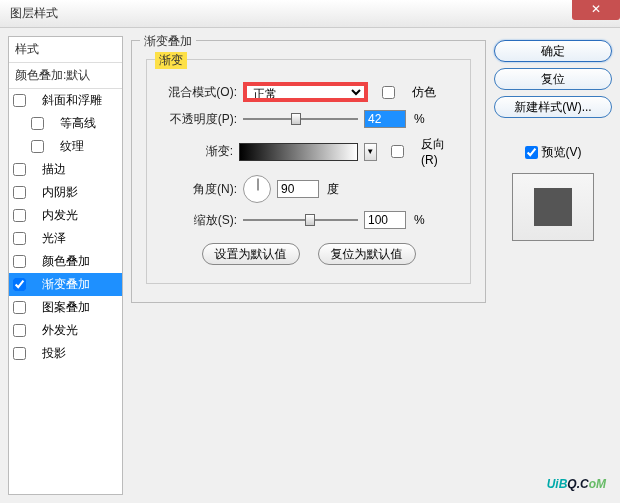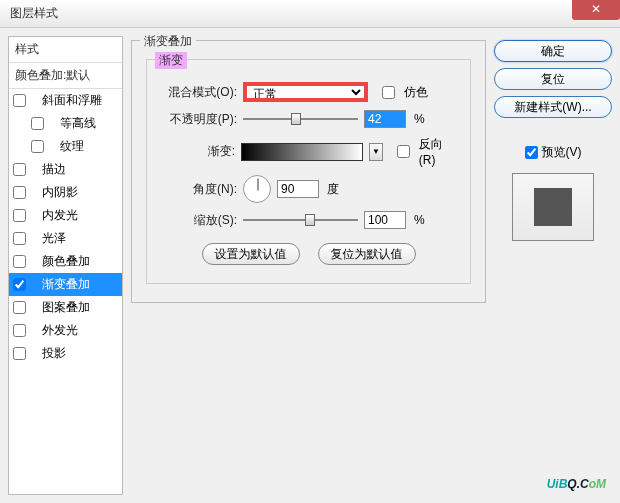--- a/index.html
+++ b/index.html
@@ -13,35 +13,35 @@
 .left-sub{padding:4px 6px;border-bottom:1px solid #ddd;color:#333}
 .style-list{}
 .style-item{display:flex;align-items:center;padding:3px 4px;gap:16px;cursor:default}
 .style-item.indented{padding-left:22px}
 .style-item.selected{background:#1e90ff;color:#fff}
 .style-item input[type=checkbox]{width:13px;height:13px}
 .center-panel{flex:1;position:relative}
 .group{border:1px solid #bbb;padding:12px 14px 18px;position:relative;margin-top:4px}
 .group-title{position:absolute;top:-8px;left:8px;background:#f0f0f0;padding:0 4px;color:#333}
 .inner-group{border:1px solid #ccc;padding:14px 12px 18px;position:relative;margin-top:6px}
-.inner-group-title{position:absolute;top:-8px;left:8px;background:#f0abfc;padding:0 4px;color:#333}
+.inner-group-title{position:absolute;top:-8px;left:8px;background:#fde047;padding:0 4px;color:#333}
 .row{display:flex;align-items:center;margin:8px 0;gap:6px}
 .label{width:78px;text-align:right;color:#222}
 select{height:20px;border:4px solid #ef4444;background:#fff;padding:0 2px}
 .select1{width:125px}
 .select2{width:125px}
 .gradient-bar{width:125px;height:18px;background:linear-gradient(to right,#000,#fff);border:1px solid #333;display:inline-block}
 .grad-arrow{width:14px;height:18px;border:1px solid #888;background:linear-gradient(#fff,#ddd);display:inline-flex;align-items:center;justify-content:center;font-size:8px}
 .slider{width:115px;height:14px;position:relative;display:inline-block}
 .slider-track{position:absolute;top:6px;left:0;right:0;height:2px;background:#888}
 .slider-thumb{position:absolute;top:1px;width:10px;height:12px;background:linear-gradient(#fff,#ccc);border:1px solid #666}
 .num-input{width:42px;height:18px;border:1px solid #888;background:#fff;padding:0 3px;text-align:left}
 .num-input.hl{background:#1e90ff;color:#fff}
 .pct{margin-left:2px}
-.cb{display:inline-flex;align-items:center;gap:9px;margin-left:8px}
+.cb{display:inline-flex;align-items:center;gap:17px;margin-left:8px}
 .angle-dial{width:28px;height:28px;border:1px solid #999;border-radius:50%;background:#fff;position:relative;display:inline-block}
 .angle-dial::after{content:"";position:absolute;width:12px;height:1px;background:#333;top:14px;left:14px;transform-origin:left;transform:rotate(-90deg)}
 .btn-row{display:flex;gap:18px;margin-top:14px;justify-content:center}
 .btn{height:22px;padding:0 12px;border:1px solid #888;background:linear-gradient(#fff,#e6e6e6);border-radius:11px;cursor:default;display:inline-flex;align-items:center}
 .right-panel{width:118px;display:flex;flex-direction:column;gap:6px;align-items:stretch;padding-top:4px}
 .rbtn{height:22px;border:1px solid #3a7bbf;background:linear-gradient(#fefefe,#e8f0f8);border-radius:11px;text-align:center;line-height:20px;cursor:default}
 .rbtn.hl{border:1px solid #2a6dbd;box-shadow:0 0 2px #6aa8e8}
 .preview-cb{display:flex;align-items:center;gap:4px;justify-content:center;margin-top:20px}
 .preview-box{width:82px;height:68px;border:1px solid #888;background:linear-gradient(#f6f6f6,#e9e9e9);margin:6px auto;display:flex;align-items:center;justify-content:center}
 .preview-swatch{width:38px;height:38px;background:#555}

